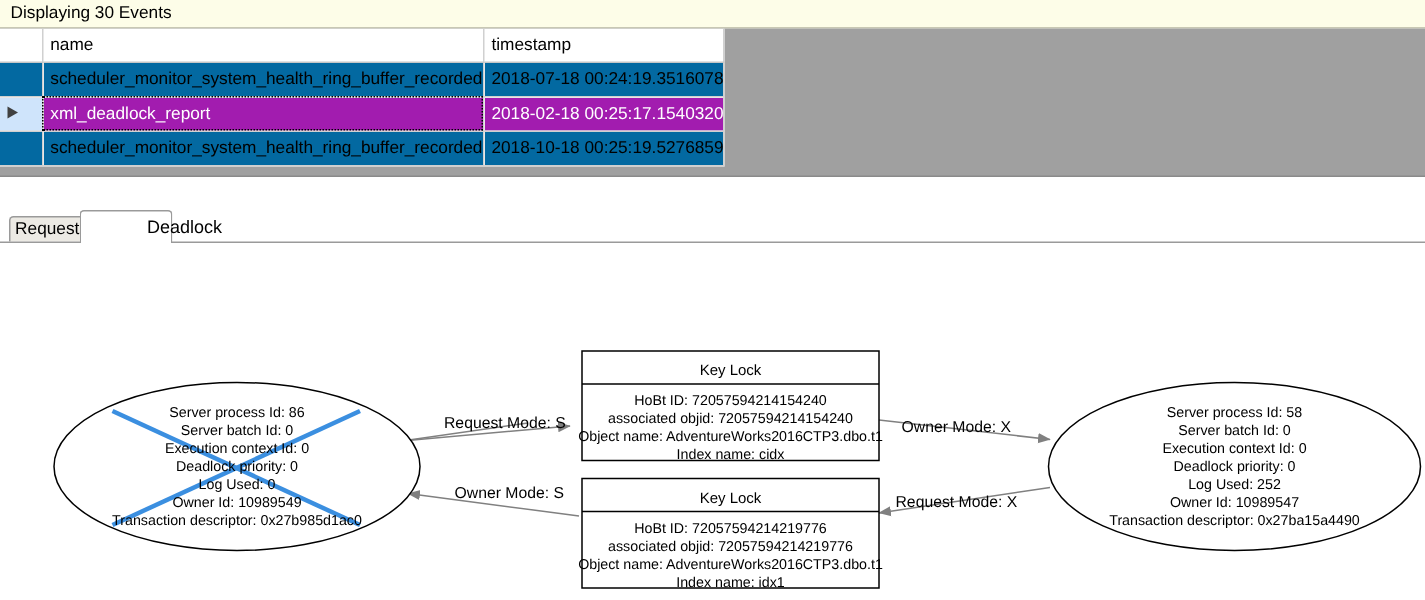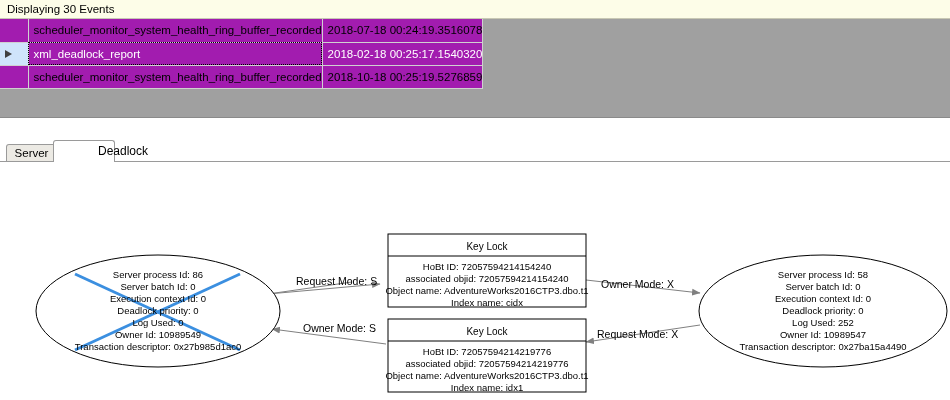--- a/index.html
+++ b/index.html
@@ -37,21 +37,21 @@
   }
   .grid-table td,.grid-table th{
     border:1px solid #d0d0d0;
     border-top:none;border-left:none;
     padding:0 0 0 5px;
     height:23px;
     text-align:left;
     font-weight:normal;
     white-space:nowrap;
     overflow:hidden;
-    background:#a21caf;
+    background:#0369a1;
     box-sizing:border-box;
   }
   .grid-table tr.head th{
     height:22px;
     border-bottom:1px solid #c6c6c6;
     background:#ffffff;
   }
   col.c-sel{width:28px;}
   col.c-name{width:282px;}
   col.c-ts{width:160px;}
@@ -125,20 +125,25 @@
   </div>
 
   <div class="grid">
     <table class="grid-table">
       <colgroup>
           <col class="c-sel">
           <col class="c-name">
           <col class="c-ts">
         </colgroup>
       <tbody>
+        <tr class="head">
+          <th class="cell-sel"></th>
+          <th>name</th>
+          <th>timestamp</th>
+        </tr>
         <tr>
           <td class="cell-sel"></td>
           <td class="cell-data cell-name">scheduler_monitor_system_health_ring_buffer_recorded</td>
           <td class="cell-data">2018-07-18 00:24:19.3516078</td>
         </tr>
         <tr class="selected">
           <td class="cell-sel">
             <span class="arrow-marker"></span>
           </td>
           <td class="cell-data cell-name">xml_deadlock_report</td>
@@ -148,21 +153,21 @@
           <td class="cell-sel"></td>
           <td class="cell-data cell-name">scheduler_monitor_system_health_ring_buffer_recorded</td>
           <td class="cell-data">2018-10-18 00:25:19.5276859</td>
         </tr>
       </tbody>
     </table>
   </div>
 
 
   <div class="tabstrip">
-    <div class="tab t-details">Server</div>
+    <div class="tab t-details">Request</div>
     <div class="tab t-deadlock">Deadlock</div>
   </div>
 
   <div class="canvas">
     <svg width="950" height="239" viewBox="0 0 950 239" xmlns="http://www.w3.org/2000/svg">
       <defs>
         <marker id="ah" markerWidth="9" markerHeight="9" refX="8" refY="4" orient="auto" markerUnits="userSpaceOnUse">
           <path d="M0,0.6 L8.5,4 L0,7.4 z" fill="#808080"></path>
         </marker>
       </defs>

